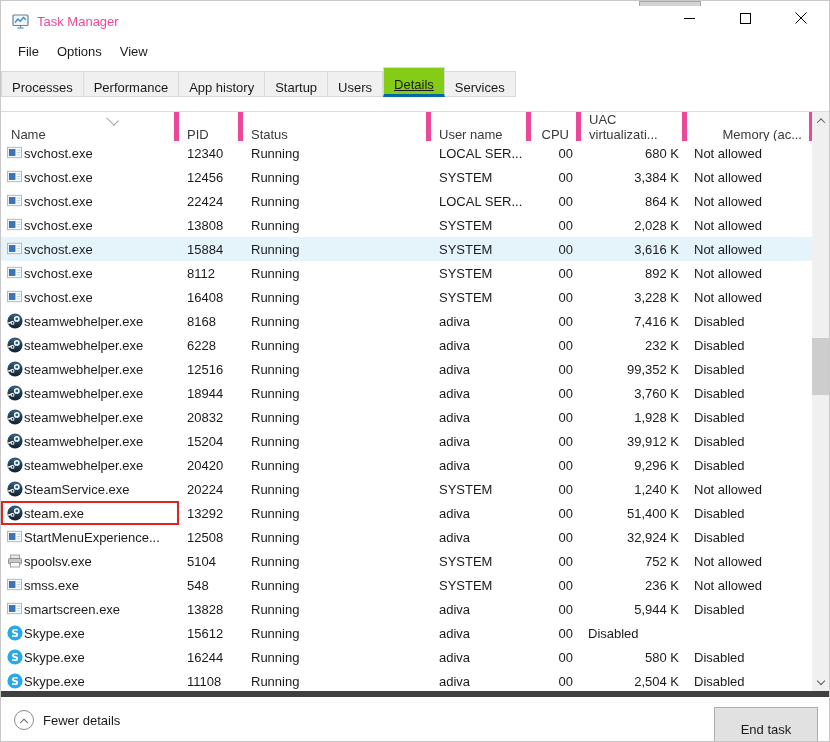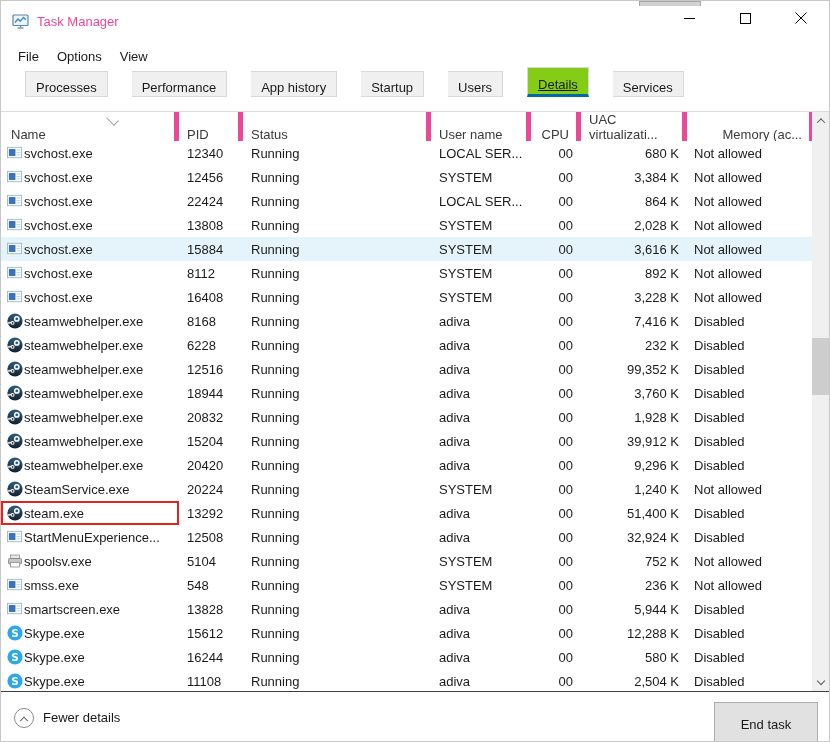--- a/index.html
+++ b/index.html
@@ -10,26 +10,26 @@
   .bg-fragment { position:absolute; left:638px; top:0; width:62px; height:5px; background:#d2d2d2; border:1px solid #a8a8a8; border-bottom:none; }
 
   
   .titlebar { position:absolute; left:0; top:0; width:100%; height:40px; display:flex; align-items:center; padding-left:11px; }
   .app-icon { width:17px; height:17px; margin-right:8px; display:inline-flex; }
   .title { font-size:13px; color:#ec4899; }
   .win-controls { position:absolute; right:0; top:0; height:34px; display:flex; }
   .wbtn { width:56px; height:34px; border:none; background:transparent; display:flex; align-items:center; justify-content:center; cursor:default; }
 
   
-  .menubar { position:absolute; left:0; top:40px; width:100%; height:26px; display:flex; align-items:flex-end; padding-left:8px; }
+  .menubar { position:absolute; left:0; top:40px; width:100%; height:26px; display:flex; align-items:flex-start; padding-left:8px; }
   .menu-item { font-size:13px; color:#1a1a1a; padding:3px 9px; }
 
   
   .tabbar { position:absolute; left:0; top:66px; width:100%; height:30px; display:flex; align-items:flex-end; }
-  .tab { font-size:13px; color:#1a1a1a; background:#f0f0f0; border:1px solid #d9d9d9; border-left:none; padding:12px 10px 5px 10px; height:26px; display:flex; align-items:center; position:relative;margin-left:24px; }
+  .tab { font-size:13px; color:#1a1a1a; background:#f0f0f0; border:1px solid #d9d9d9; border-left:none; padding:12px 10px 5px 10px; height:26px; display:flex; align-items:center; position:relative; }
   .tab:first-child { border-left:1px solid #d9d9d9; }
   .tab.active { background:#84cc16; border-bottom:3px solid #0369a1; height:30px; margin-top:-4px; border-left:1px solid #d9d9d9; z-index:2;text-decoration:underline; }
 
   
   .table-top-line { position:absolute; left:0; top:110px; width:100%; border-top:1px solid #dcdcdc; }
   .thead { position:absolute; left:0; top:111px; width:813px; height:29px; display:grid; grid-template-columns:178px 64px 188px 100px 50px 106px 1fr; }
   .hcell { position:relative; font-size:13px; color:#3a3a3a; border-right:5px solid #ec4899; display:flex; align-items:flex-end; padding-bottom:4px; }
   .hcell span { padding-left:8px; }
   .hcell.c0 span { padding-left:10px; }
   .hcell.c4, .hcell.c5 { justify-content:flex-end; }
@@ -49,21 +49,21 @@
 
   
   .scrollbar { position:absolute; right:0; top:111px; width:17px; height:579px; background:#f0f0f0; }
   .sb-arrow { position:absolute; left:0; width:17px; height:17px; display:flex; align-items:center; justify-content:center; }
   .sb-arrow.up { top:0; } .sb-arrow.down { bottom:0; }
   .chev-up { width:6px; height:6px; border-left:1.4px solid #5a5a5a; border-top:1.4px solid #5a5a5a; transform:rotate(45deg) translate(1px,1px); }
   .chev-down { width:6px; height:6px; border-left:1.4px solid #5a5a5a; border-top:1.4px solid #5a5a5a; transform:rotate(225deg); margin-top:-3px; }
   .sb-thumb { position:absolute; left:0; top:226px; width:17px; height:57px; background:#cdcdcd; }
 
   
-  .footer { position:absolute; left:0; top:690px; width:100%; height:52px; background:#fff; border-top:1px solid #404040; display:flex; align-items:center; }
+  .footer { position:absolute; left:0; top:690px; width:100%; height:52px; background:#fff; border-top:6px solid #404040; display:flex; align-items:center; }
   .fewer { display:flex; align-items:center; gap:9px; margin-left:13px; font-size:13px; color:#1a1a1a; cursor:default; }
   .chev-circle { width:20px; height:20px; border:1px solid #8a8a8a; border-radius:50%; display:flex; align-items:center; justify-content:center; }
   .chev-circle .chev-up { transform:rotate(45deg) translate(2px,2px); border-color:#6a6a6a; }
   .endtask { position:absolute; right:11px; top:10px; width:104px; height:45px; background:var(--button_bg,#e1e1e1); border:1px solid var(--button_border,#adadad); font-size:13px; color:#1a1a1a; font-family:inherit; }
 </style>
 </head>
 <body>
 
 <div class="window">
 
@@ -609,21 +609,20 @@
               <circle cx="8" cy="8" r="7.6" fill="#29a9ea"></circle>
               <text x="8" y="11.8" font-size="10.5" font-weight="bold" fill="#ffffff" text-anchor="middle" font-family="DejaVu Sans, sans-serif">S</text>
             </svg>
           </span>
           <span>Skype.exe</span>
         </div>
         <div class="cell c1">15612</div>
         <div class="cell c2">Running</div>
         <div class="cell c3">adiva</div>
         <div class="cell c4">00</div>
-        <div class="cell c5">12,288 K</div>
         <div class="cell c6">Disabled</div>
       </div>
       <div class="row">
         <div class="cell c0 namecell">
           <span class="proc-icon">
             <svg viewBox="0 0 16 16" width="16" height="16">
               <circle cx="8" cy="8" r="7.6" fill="#29a9ea"></circle>
               <text x="8" y="11.8" font-size="10.5" font-weight="bold" fill="#ffffff" text-anchor="middle" font-family="DejaVu Sans, sans-serif">S</text>
             </svg>
           </span>

